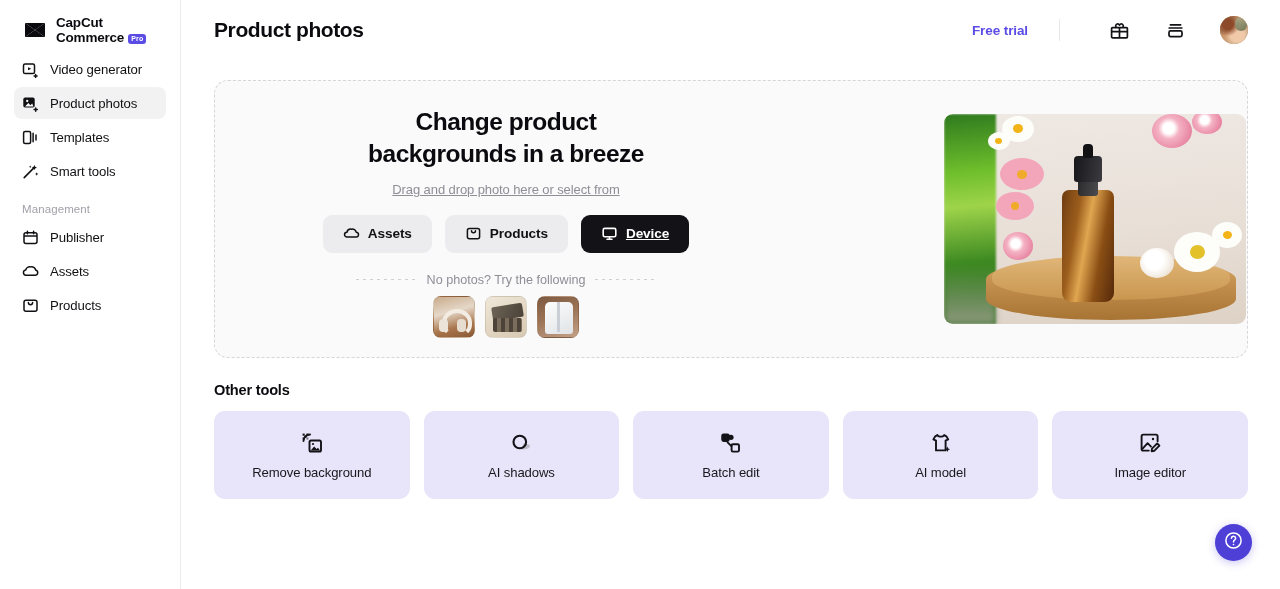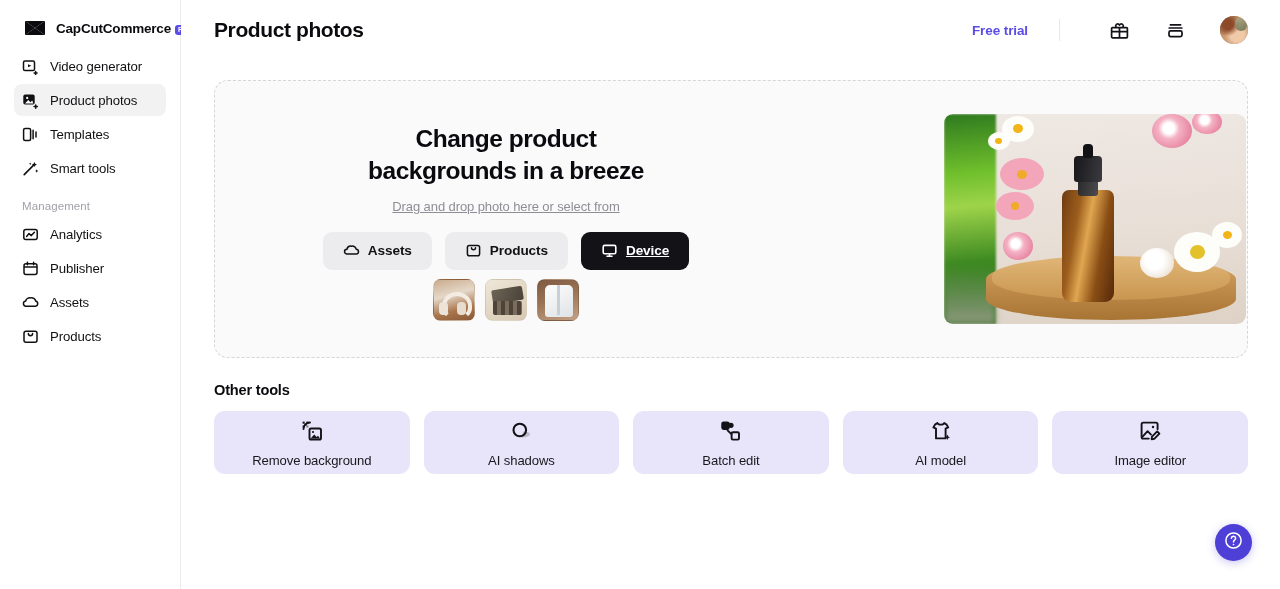--- a/index.html
+++ b/index.html
@@ -11,21 +11,21 @@
   .app { display: flex; width: 1280px; height: 589px; }
 
   
   .sidebar {
     width: 181px; height: 589px; flex: 0 0 181px;
     background: #ffffff; border-right: 1px solid #ececed;
     padding: 0 14px; position: relative;
   }
   .logo-row { display: flex; align-items: center; gap: 8px; padding: 16px 0 8px 8px; }
   .logo-mark { width: 26px; height: 26px; flex: 0 0 26px; }
-  .logo-text { display: flex; flex-direction: row; line-height: 1.08; justify-content: center; }
+  .logo-text { display: flex; flex-direction: column; line-height: 1.08; justify-content: center; }
   .logo-l1 { font-size: 13.5px; font-weight: bold; color: #0b0b0f; letter-spacing: -.2px; }
   .logo-l2row { display: flex; align-items: center; gap: 4px; }
   .logo-l2 { font-size: 13.5px; font-weight: bold; color: #0b0b0f; letter-spacing: -.2px; }
   .pro-badge {
     background: #5b4ce5; color: #fff; font-size: 7px; font-weight: bold;
     padding: 1px 3px 1.5px; border-radius: 3px; letter-spacing: .2px;
     position: relative; top: 1px;
   }
 
   .nav-group-label {
@@ -165,21 +165,21 @@
   .rose { background: radial-gradient(circle at 42% 42%, #fff 0 18%, #f4b2c4 35%, #e98aa6 70%, #dd6f92 100%); }
   .rose-w { background: radial-gradient(circle at 42% 40%, #fff 0 35%, #efe6da 70%, #ddd0c0 100%); }
 
   
   .tools-title {
     margin: 24px 0 0 33px; font-size: 14.6px; font-weight: bold;
     color: #0b0b0f; letter-spacing: -.2px;
   }
   .tools-row { display: flex; gap: 14px; margin: 13px 32px 0 33px; }
   .tool-card {
-    flex: 1; height: 63px; background: #e8e4f9; border-radius: 11px;
+    flex: 1; height: 88px; background: #e8e4f9; border-radius: 11px;
     display: flex; flex-direction: column; align-items: center; justify-content: center;
     gap: 9px; cursor: pointer;
   }
   .tool-card svg { display: block; }
   .tool-label { font-size: 13.1px; color: #18181d; letter-spacing: -.1px; }
 
   
   .help-fab {
     position: absolute; right: 28px; bottom: 28px;
     width: 37px; height: 37px; border-radius: 50%;
@@ -246,29 +246,20 @@
           <path d="M2.2 14.6 L11.4 5.4" stroke-linecap="round"></path>
           <path d="M12.4 2.1 l.8 1.7 1.7.8 -1.7.8 -.8 1.7 -.8-1.7 -1.7-.8 1.7-.8 z" fill="#111114" stroke="none"></path>
           <path d="M14.7 9.3 l.55 1.15 1.15.55 -1.15.55 -.55 1.15 -.55-1.15 -1.15-.55 1.15-.55 z" fill="#111114" stroke="none"></path>
           <path d="M8.2 2.6 l.4.85.85.4 -.85.4 -.4.85 -.4-.85 -.85-.4 .85-.4 z" fill="#111114" stroke="none"></path>
         </svg>
       </span>
       <span class="nav-label">Smart tools</span>
     </div>
 
     <div class="nav-group-label">Management</div>
-    <div class="nav-item">
-      <span class="nav-icon">
-        <svg width="17" height="17" viewBox="0 0 17 17" fill="none" stroke="#111114" stroke-width="1.5">
-          <rect x="1.8" y="3.4" width="13.4" height="10.2" rx="2"></rect>
-          <path d="M4.6 10.4 L7 7.6 L9.3 9.6 L12.4 6.3" stroke-linecap="round" stroke-linejoin="round"></path>
-        </svg>
-      </span>
-      <span class="nav-label">Analytics</span>
-    </div>
     <div class="nav-item">
       <span class="nav-icon">
         <svg width="17" height="17" viewBox="0 0 17 17" fill="none" stroke="#111114" stroke-width="1.5">
           <rect x="2" y="3.8" width="13" height="10.6" rx="2"></rect>
           <path d="M2 7 h13"></path>
           <path d="M5.4 2.2 v2.6 M11.6 2.2 v2.6" stroke-linecap="round"></path>
         </svg>
       </span>
       <span class="nav-label">Publisher</span>
     </div>
@@ -341,20 +332,25 @@
           </div>
           <div class="src-btn primary">
             <svg width="17" height="17" viewBox="0 0 17 17" fill="none" stroke="#ffffff" stroke-width="1.6">
               <rect x="2.2" y="3.4" width="12.6" height="8.4" rx="1.5"></rect>
               <path d="M8.5 11.8 v2.4 M6 14.2 h5" stroke-linecap="round"></path>
             </svg>
             <span>Device</span>
           </div>
         </div>
 
+        <div class="divider-row">
+          <span class="dash-line"></span>
+          <span class="divider-text">No photos? Try the following</span>
+          <span class="dash-line"></span>
+        </div>
 
         <div class="thumb-row">
           <span class="thumb t1"></span>
           <span class="thumb t2"></span>
           <span class="thumb t3"></span>
         </div>
       </div>
 
       <div class="hero-right">
         <div class="hero-img">

